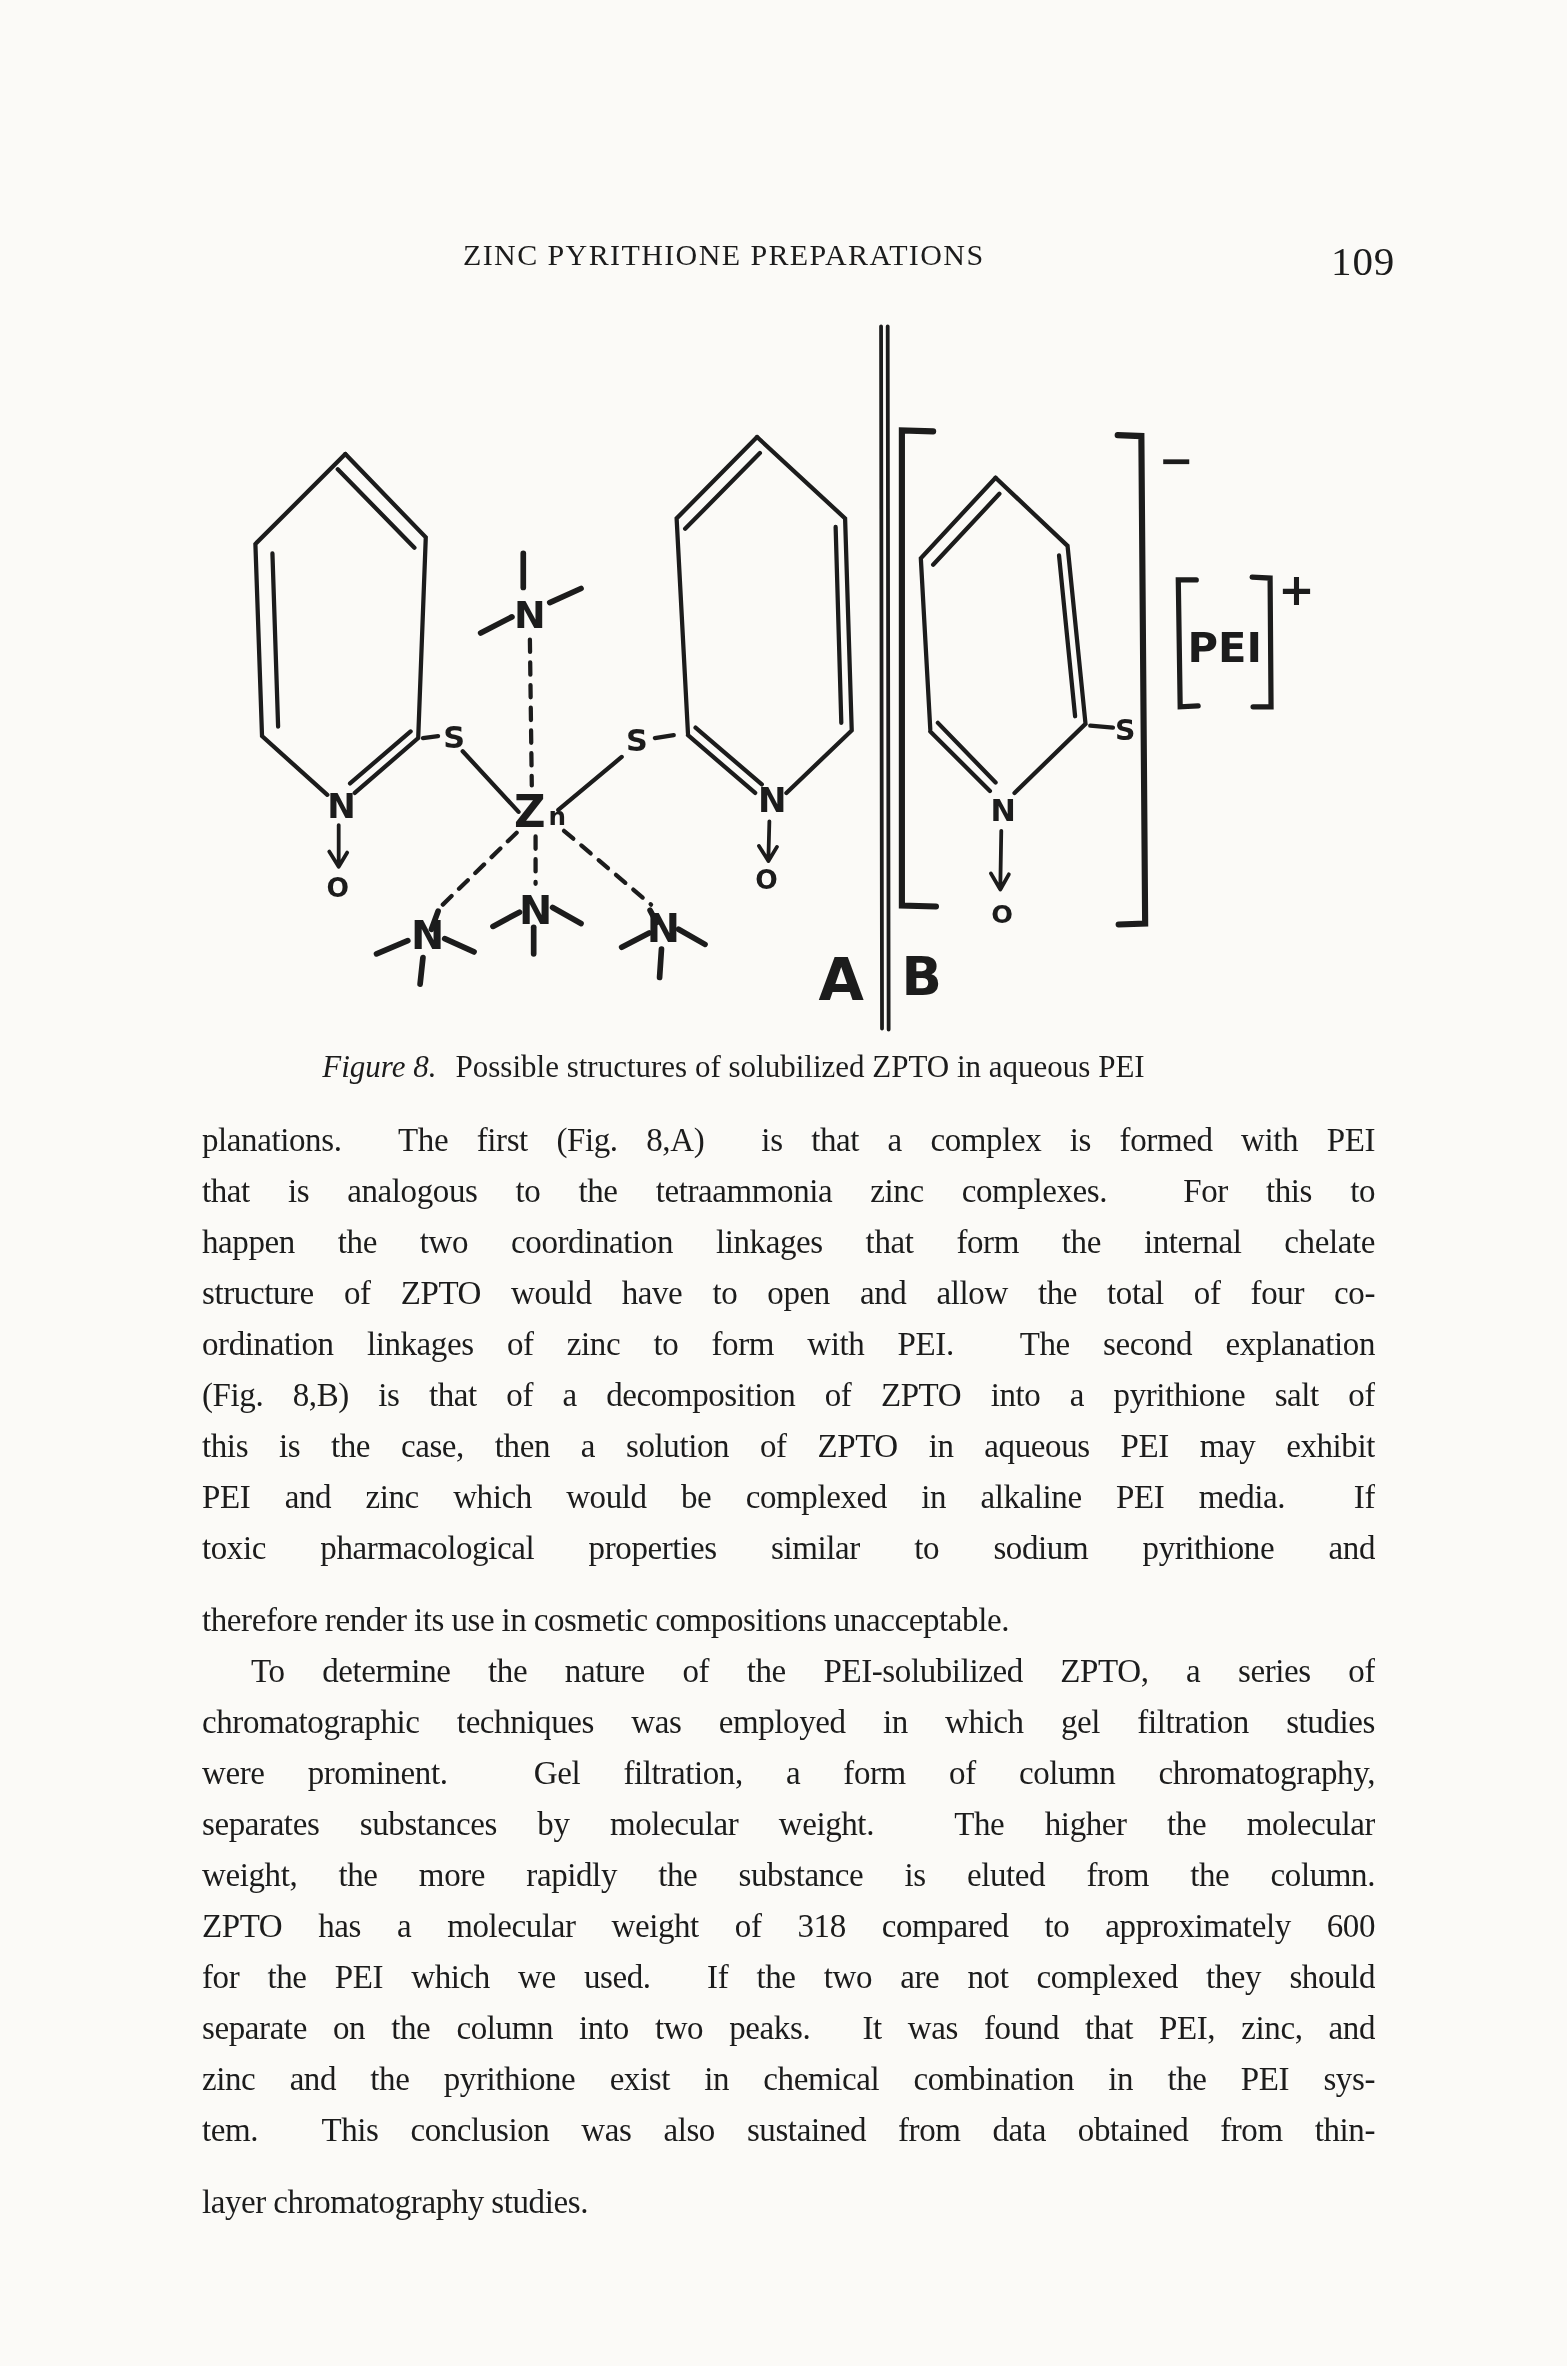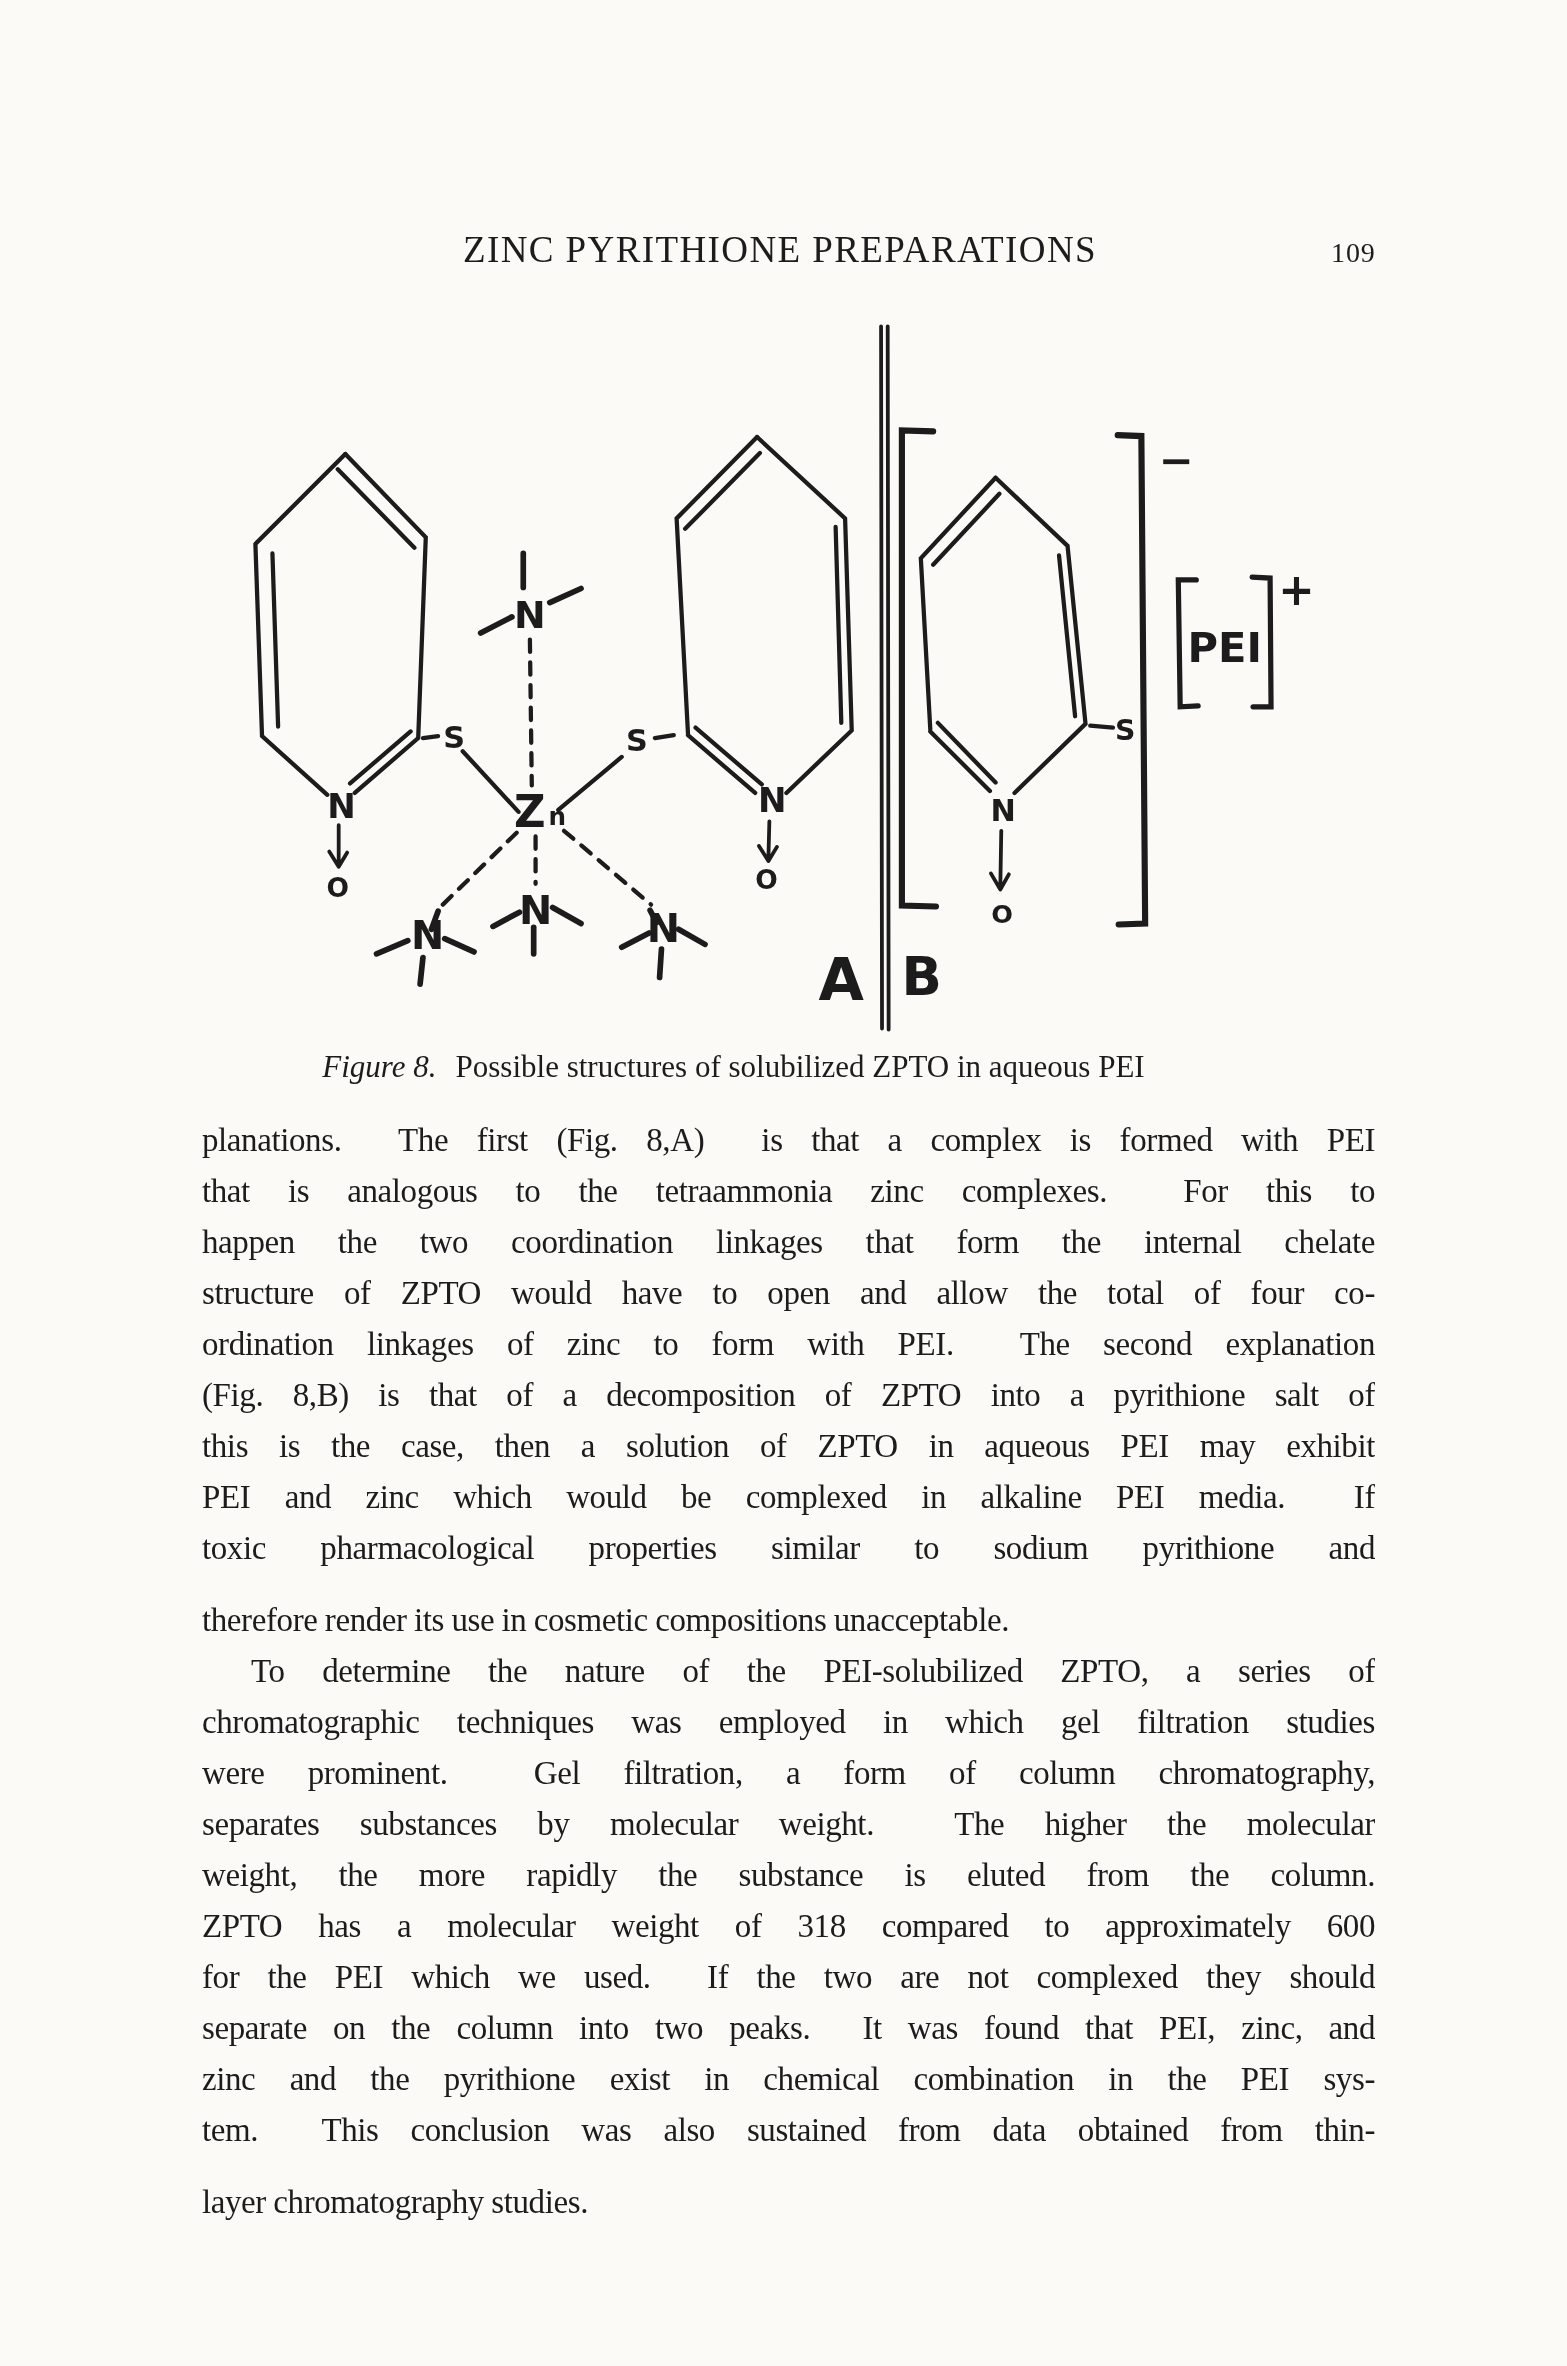--- a/index.html
+++ b/index.html
@@ -6,27 +6,27 @@
   .page{
     position:relative;
     width:1567px;height:2367px;
     background:#fbfaf7;
     font-family:"Liberation Serif", serif;
     color:#1c1c1c;
     overflow:hidden;
   }
   
   .runhead-title{
-    position:absolute;left:463px;top:228px;
-    font-size:37px;letter-spacing:1.4px;
+    position:absolute;left:463px;top:238px;
+    font-size:30px;letter-spacing:1.4px;
     white-space:nowrap;
   }
   .runhead-page{
     position:absolute;left:1331px;top:237px;
-    font-size:28px;letter-spacing:0.9px;
+    font-size:41px;letter-spacing:0.9px;
   }
   
   .fig-svg{position:absolute;left:227px;top:312px;width:1098px;height:729px;}
   .fig-svg path, .fig-svg line{stroke:#1c1c1c;fill:none;stroke-linecap:round;}
   .atom{
     font-family:"DejaVu Sans", sans-serif;
     font-weight:700;fill:#1c1c1c;stroke:none;
   }
   .caption{
     position:absolute;left:0;top:1049px;width:1467px;

